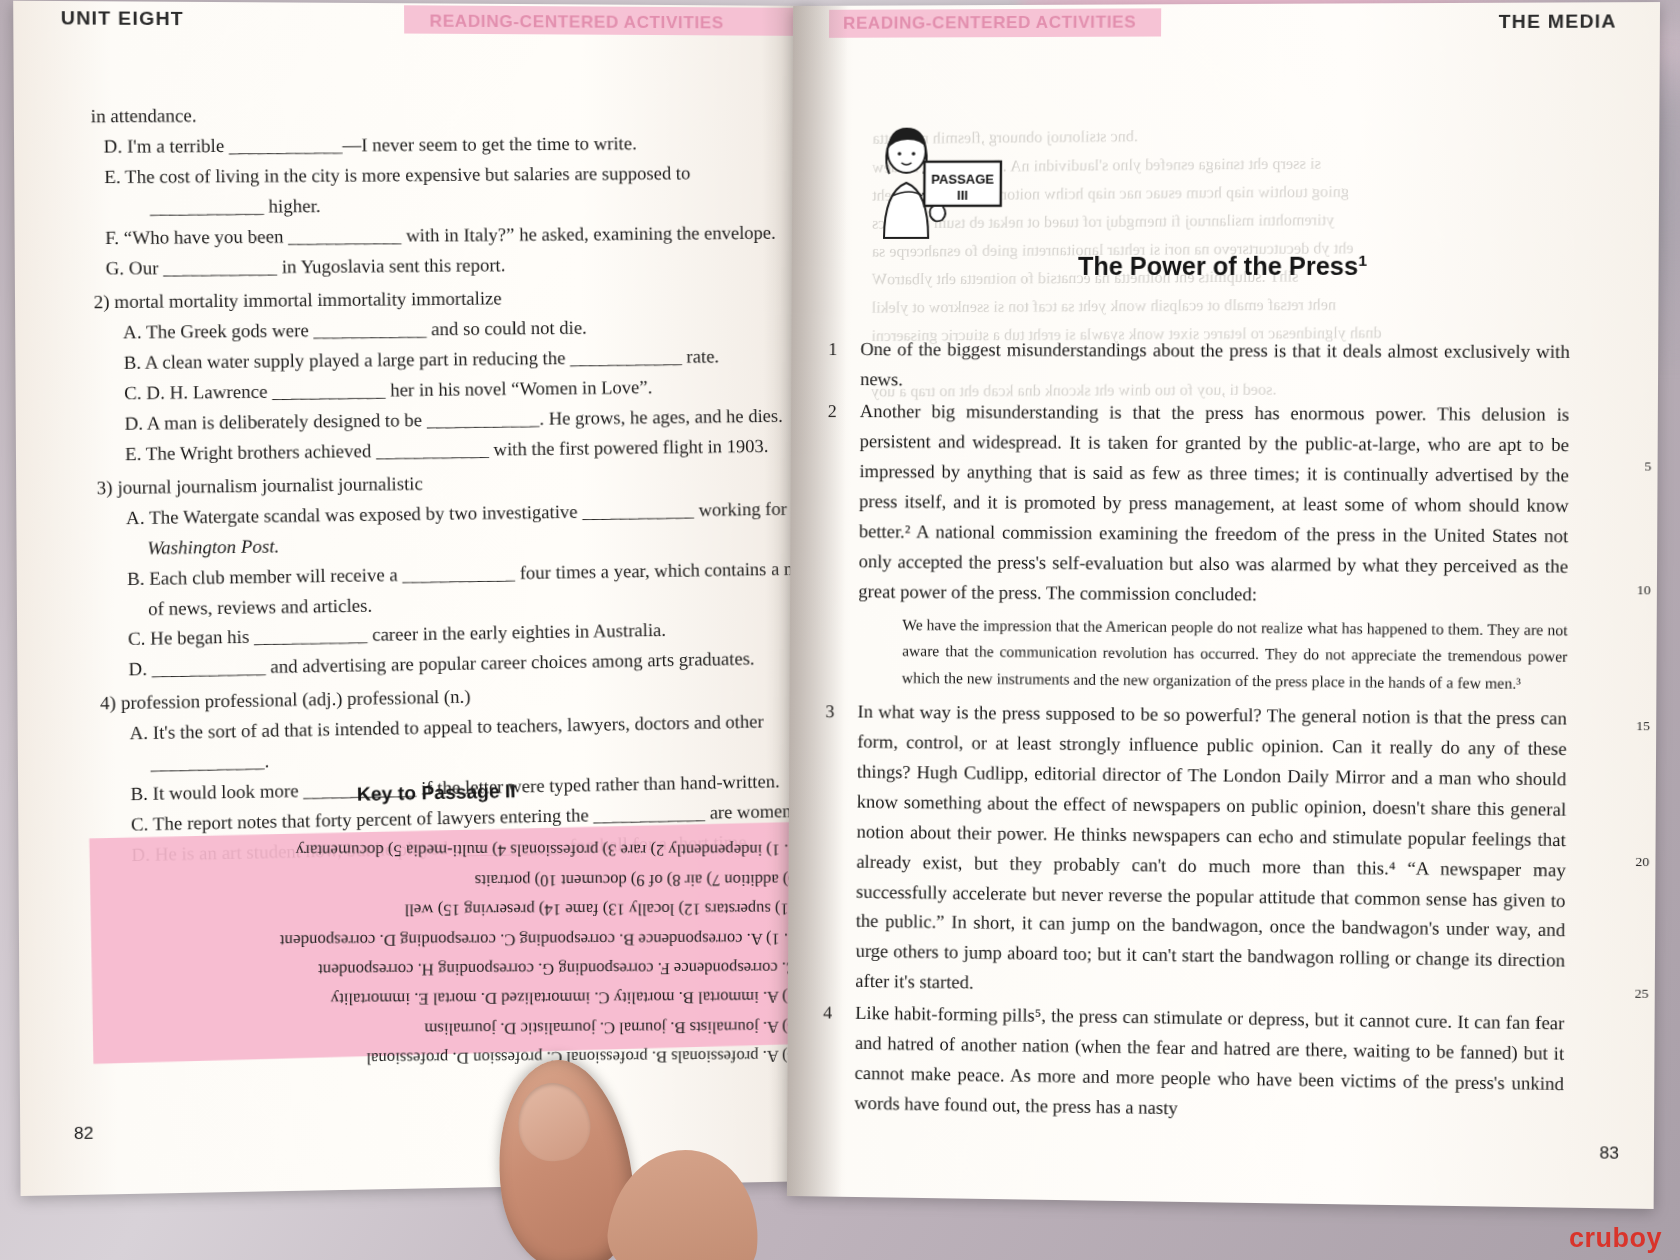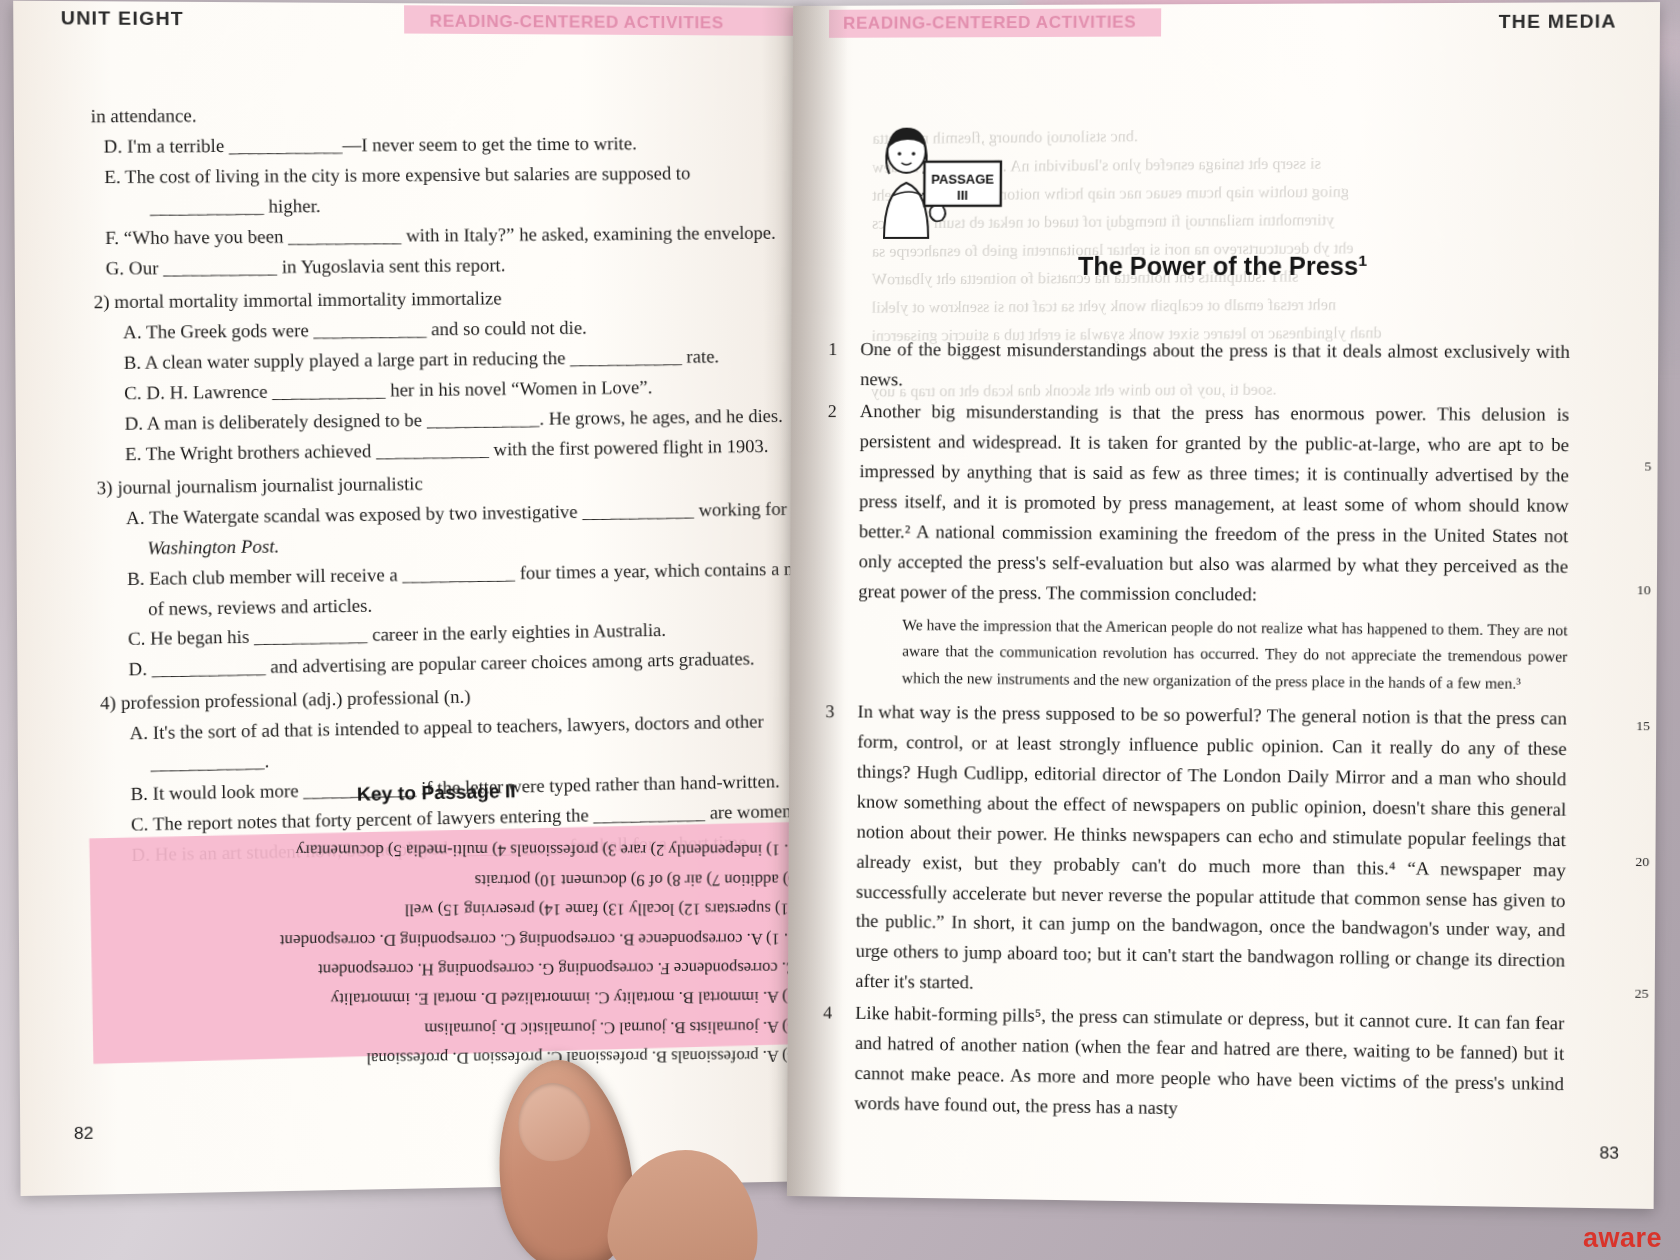--- a/index.html
+++ b/index.html
@@ -445,13 +445,13 @@
     </div>
   </div>
 
 </div>
 
 <div id="thumb">
   <div id="thumbnail-plate"></div>
 </div>
 <div id="finger2"></div>
 
-<div id="watermark">aware</div>
+<div id="watermark">cruboy</div>
 
 </body></html>

